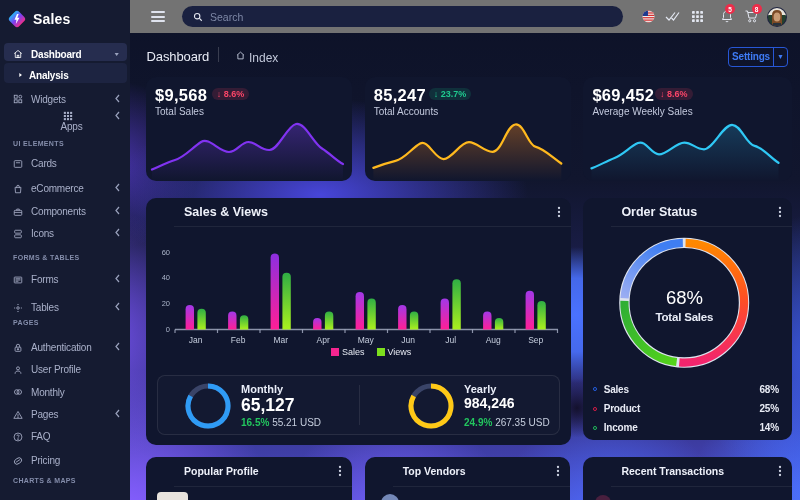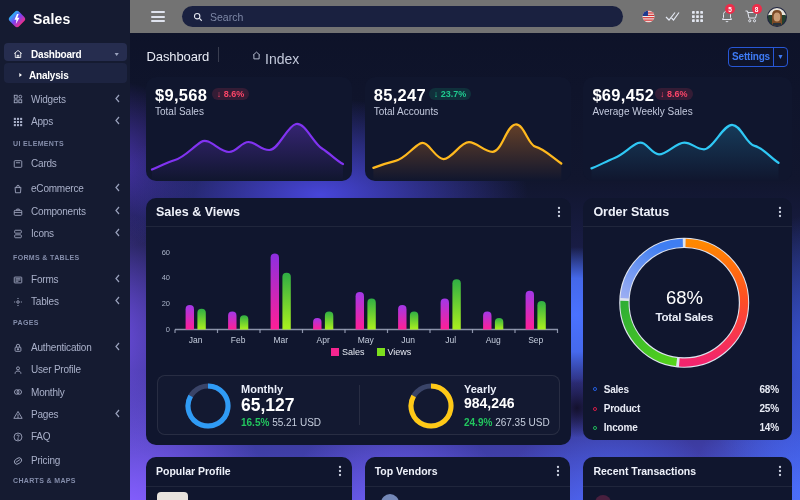--- a/index.html
+++ b/index.html
@@ -36,26 +36,26 @@
 .nav-item.on { color:#fff; font-weight:bold; }
 
 #topbar { position:absolute; left:130px; top:0; width:670px; height:33px; background:#737373; z-index:4; }
 #burger { position:absolute; left:21px; top:11px; width:14px; height:11px; display:flex; flex-direction:column; justify-content:space-between; }
 #burger span { height:2px; background:#dfe3ee; border-radius:1px; }
 #search { position:absolute; left:52px; top:6px; width:441px; height:21px; background:#1a2140; border-radius:11px; display:flex; align-items:center; padding-left:11px; color:#7e88a6; font-size:10.5px; }
 #search svg { margin-right:7px; }
 .tb-ic { position:absolute; top:0; height:33px; display:flex; align-items:center; }
 .badge { position:absolute; width:10px; height:10px; background:#ec2d4a; border-radius:50%; color:#fff; font-size:6.5px; font-weight:bold; display:flex; align-items:center; justify-content:center; }
 
-.card { position:absolute; background:#10162e; border-radius:10px; }
+.card { position:absolute; background:#10162e; border-radius:10px;padding-left:28px; }
 .card-head { display:flex; justify-content:space-between; align-items:center; height:29px; padding:0 10px 0 10px; border-bottom:1px solid rgba(255,255,255,0.07); }
 .card-head .ttl { font-size:12.5px; font-weight:bold; color:#eef1fa; }
 #bc-dash { position:absolute; left:146.5px; top:48.5px; font-size:13px; font-weight:normal; letter-spacing:-0.1px; color:#e8ebf5; z-index:4; }
 #bc-sep { position:absolute; left:218px; top:47px; width:1px; height:15px; background:rgba(255,255,255,0.18); z-index:4;}
-#bc-index { position:absolute; left:252px; top:50.5px; font-size:14px; color:#c2c8da; z-index:4; display:flex; gap:4px; }
+#bc-index { position:absolute; left:236px; top:50.5px; font-size:12px; color:#c2c8da; z-index:4; display:flex; gap:4px; }
 #settings { position:absolute; left:728px; top:47px; width:60px; height:20px; border:1px solid #2757d6; border-radius:4px; display:flex; z-index:4; }
 #settings .txt { width:44px; text-align:center; font-size:10px; font-weight:bold; letter-spacing:-0.2px; color:#3e7bf5; line-height:18px; }
 #settings .drop { width:14px; border-left:1px solid #2757d6; color:#3e7bf5; font-size:7px; line-height:18px; text-align:center; }
 .stat-val { position:absolute; left:9px; top:9px; font-size:16.5px; font-weight:bold; color:#fff; letter-spacing:.3px; }
 .stat-badge { position:absolute; top:11px; height:12px; border-radius:6px; font-size:9px; font-weight:bold; display:flex; align-items:center; padding:0 5px; }
 .stat-badge.red { background:rgba(244,63,94,0.16); color:#fb4568; }
 .stat-badge.grn { background:rgba(16,185,129,0.16); color:#1fc98e; }
 .stat-lbl { position:absolute; left:9px; top:28.5px; font-size:10px; color:#c3c9dd; }
 .stat-chart { position:absolute; left:0; bottom:0; }
 </style>
@@ -107,21 +107,21 @@
             <rect x="14" y="3" width="7" height="7" rx="3.5"></rect>
             <rect x="3" y="14" width="7" height="7"></rect>
             <rect x="14" y="14" width="7" height="7"></rect>
           </svg>
         </span>
         <span>Widgets</span>
     <span class="chev" style="transform:none;"><svg width="5" height="9" viewBox="0 0 5 9" fill="none" stroke="#9aa2bd" stroke-width="1.2">
             <path d="M4 1 L1 4.5 L4 8"></path>
           </svg></span>
   </div>
-      <div class="nav-item " style="position:absolute; left:0; top:110.5px; width:130px;">
+      <div class="nav-item " style="position:absolute; left:0; top:110.5px; width:130px;flex-direction:column;">
     <span class="ic" style="">
           <svg viewBox="0 0 24 24" fill="#a9b0c9">
             <rect x="2" y="2" width="5" height="5"></rect>
             <rect x="9.5" y="2" width="5" height="5"></rect>
             <rect x="17" y="2" width="5" height="5"></rect>
             <rect x="2" y="9.5" width="5" height="5"></rect>
             <rect x="9.5" y="9.5" width="5" height="5"></rect>
             <rect x="17" y="9.5" width="5" height="5"></rect>
             <rect x="2" y="17" width="5" height="5"></rect>
             <rect x="9.5" y="17" width="5" height="5"></rect>
@@ -187,21 +187,21 @@
           <svg viewBox="0 0 24 24" fill="none" stroke="#a9b0c9" stroke-width="2">
             <rect x="3" y="5" width="18" height="14" rx="1.5"></rect>
             <path d="M6 9 L18 9 M6 12 L18 12 M6 15 L13 15"></path>
           </svg>
         </span>
         <span>Forms</span>
     <span class="chev" style="transform:none;"><svg width="5" height="9" viewBox="0 0 5 9" fill="none" stroke="#9aa2bd" stroke-width="1.2">
             <path d="M4 1 L1 4.5 L4 8"></path>
           </svg></span>
   </div>
-      <div class="nav-item " style="position:absolute; left:0; top:290.5px; width:130px;">
+      <div class="nav-item " style="position:absolute; left:0; top:290.5px; width:130px;align-items:flex-end;">
     <span class="ic" style="">
           <svg viewBox="0 0 24 24" fill="none" stroke="#a9b0c9" stroke-width="2">
             <circle cx="12" cy="12" r="3"></circle>
             <path d="M12 2 L14 5 L10 5 Z M22 12 L19 14 L19 10 Z M12 22 L10 19 L14 19 Z M2 12 L5 10 L5 14 Z" fill="#a9b0c9" stroke="none"></path>
           </svg>
         </span>
         <span>Tables</span>
     <span class="chev" style="transform:none;"><svg width="5" height="9" viewBox="0 0 5 9" fill="none" stroke="#9aa2bd" stroke-width="1.2">
             <path d="M4 1 L1 4.5 L4 8"></path>
           </svg></span>

